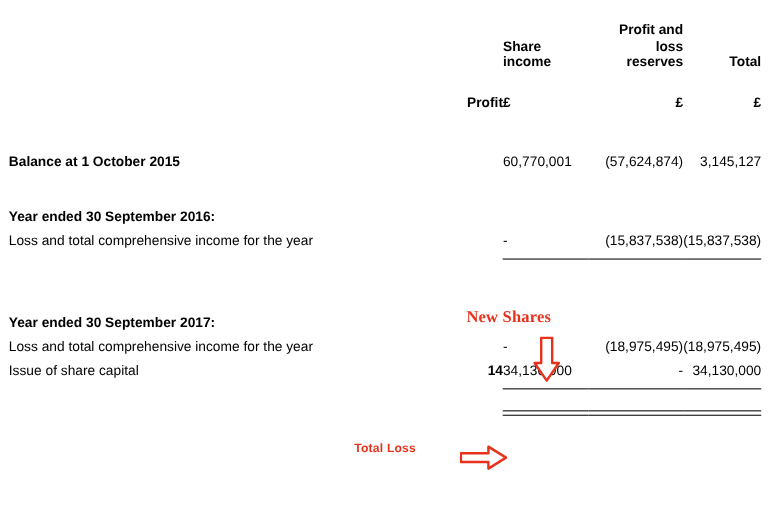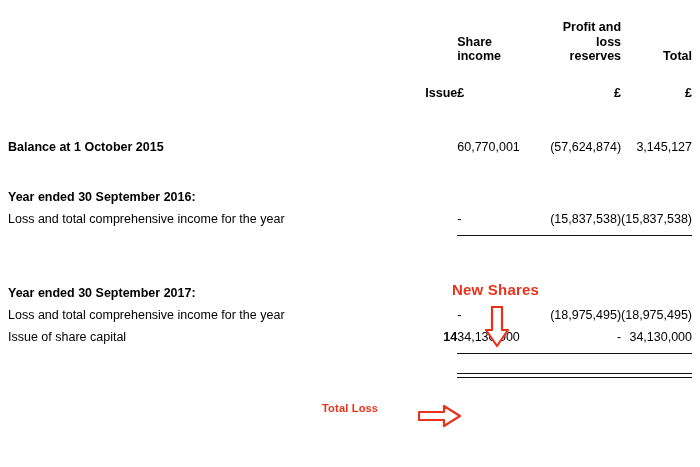--- a/index.html
+++ b/index.html
@@ -77,24 +77,25 @@
   }
 
   
   .ann {
     position: absolute;
     color: #e8331c;
     font-weight: bold;
     font-family: "Liberation Sans", sans-serif;
   }
   #ann-new-shares {
-    left: 452px;
+    left: 424px;
     top: 281px;
     font-size: 15px;
     letter-spacing: 0.2px;
+    font-family: Liberation Serif, serif;
   }
   #ann-total-loss {
     left: 322px;
     top: 402px;
     font-size: 11px;
     letter-spacing: 0.2px;
   }
   .arrow-down {
     position: absolute;
     left: 484px;
@@ -128,21 +129,21 @@
       <td class="c-pl hdr">
         <div>Profit and</div>
         <div>loss</div>
         <div>reserves</div>
       </td>
       <td class="c-total hdr">Total</td>
     </tr>
 
     <tr class="units-row">
       <td class="c-label"></td>
-      <td class="c-notes">Issue</td>
+      <td class="c-notes">Profit</td>
       <td class="c-share">£</td>
       <td class="c-pl">£</td>
       <td class="c-total">£</td>
     </tr>
 
     <tr class="spacer-lg">
           <td colspan="5"></td>
         </tr>
 
     <tr class="row-main">

